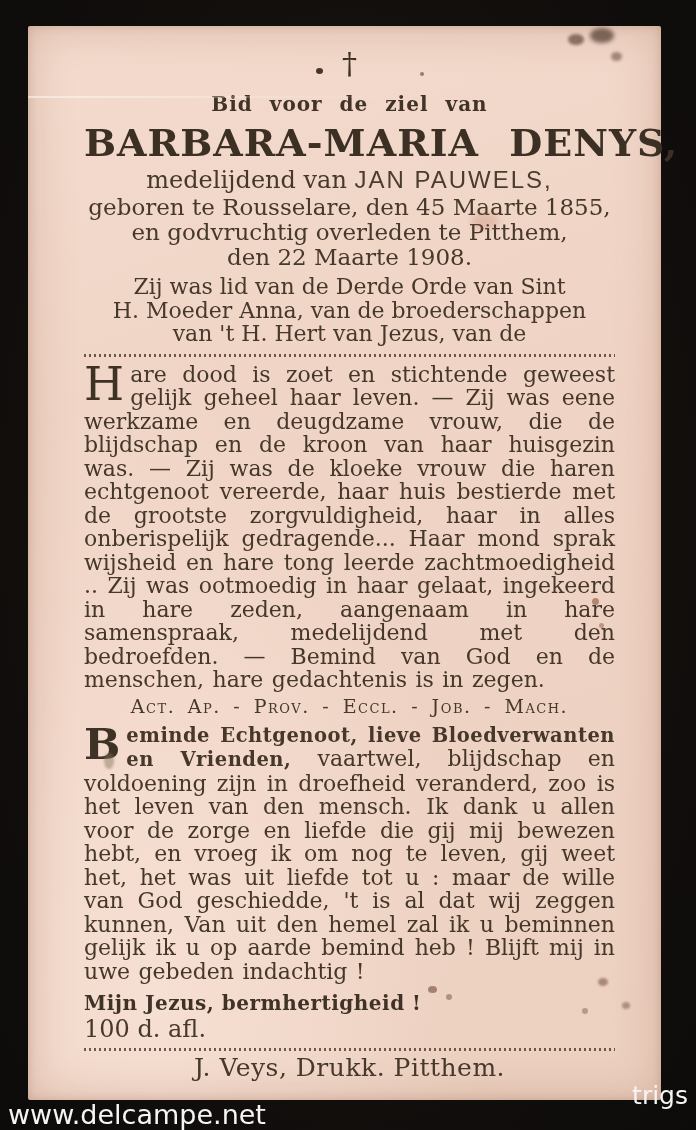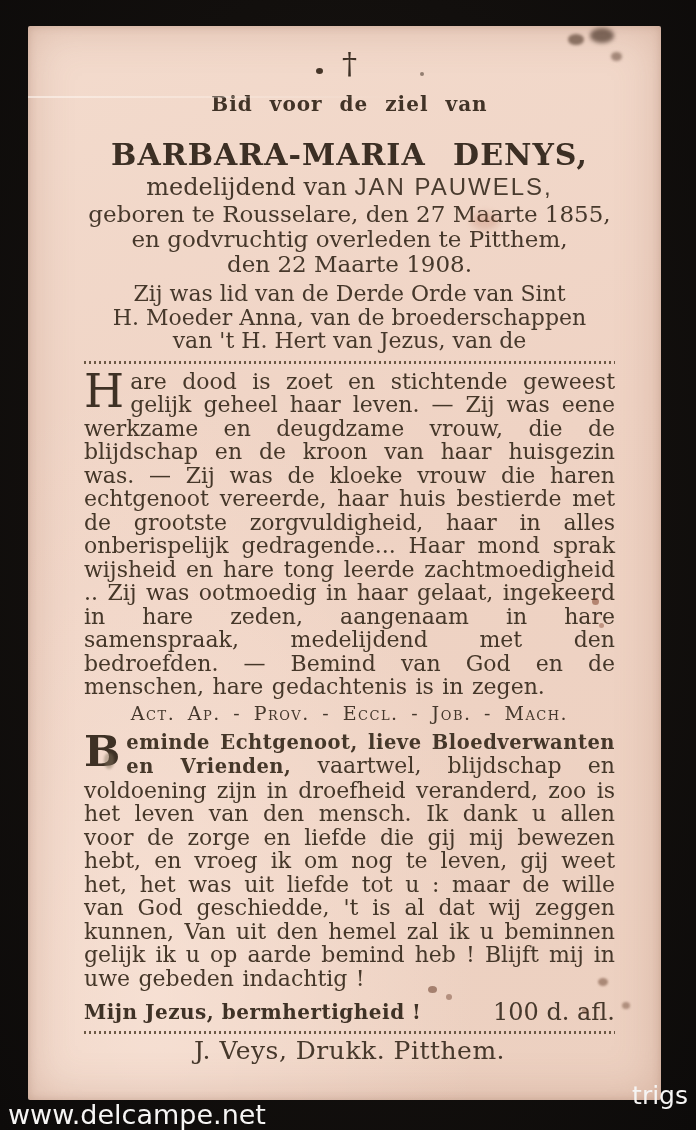--- a/index.html
+++ b/index.html
@@ -50,23 +50,23 @@
   .ink-dot-right {
     position: absolute; left: 336px; top: 28px;
     width: 4px; height: 4px; border-radius: 50%; background: rgba(69,53,40,0.55);
   }
   .invocation {
     margin-top: 8px;
     font-size: 20px; font-weight: bold; letter-spacing: 1px; word-spacing: 9px;
     color: #413327;
   }
   .deceased-name {
-    margin-top: 21px;
-    font-size: 30px; font-weight: bold; letter-spacing: 1px; word-spacing: 16px;
-    white-space: nowrap; color: #3c2f24;
+    margin-top: 4px;
+    font-size: 38px; font-weight: bold; letter-spacing: 1px; word-spacing: 16px;
+    white-space: nowrap; color: #3c2f24; text-align: right;
   }
   .widow-line { margin-top: 5px; font-size: 24px; line-height: 28px; }
   .widow-name { font-weight: bold; font-size: 19px; letter-spacing: 1px; }
   .spouse-line { font-size: 24px; line-height: 30px; }
   .spouse-name {
     font-family: "Liberation Sans", sans-serif;
     font-size: 24px; letter-spacing: 2px; color: #4a3c2f;
   }
   .born-line { font-size: 23px; line-height: 25px; }
   .membership { margin-top: 5px; }
@@ -101,21 +101,21 @@
     margin-top: 3px;
     text-align: center;
     font-size: 19px; font-variant: small-caps;
     letter-spacing: 1.5px; word-spacing: 5px;
     color: #45382c;
   }
 
   
   .prayer-row {
     margin-top: 8px;
-    display: flex; justify-content: space-between; align-items: center;
+    display: flex; justify-content: space-between; align-items: flex-start; flex-direction: column;
   }
   .prayer { font-weight: bold; font-size: 20px; letter-spacing: 0.5px; color: #3f3226; }
   .indulgence { font-size: 24px; }
   .printer-line {
     margin-top: 2px;
     text-align: center; font-size: 25px; letter-spacing: 0.5px;
   }
 
   
   .wm {
@@ -150,21 +150,21 @@
       <span class="ink-dot-left"></span>
       <span class="cross">†</span>
       <span class="ink-dot-right"></span>
     </div>
     <div class="invocation">Bid voor de ziel van</div>
     <div class="deceased-name">BARBARA-MARIA DENYS,</div>
     <div class="spouse-line">
       <span>medelijdend van</span>
       <span class="spouse-name">JAN PAUWELS,</span>
     </div>
-    <div class="born-line">geboren te Rousselare, den 27 Maarte 1855,</div>
+    <div class="born-line">geboren te Rousselare, den 45 Maarte 1855,</div>
     <div class="born-line">en godvruchtig overleden te Pitthem,</div>
     <div class="born-line">den 22 Maarte 1908.</div>
 
     <div class="membership">
       <div class="membership-line">Zij was lid van de Derde Orde van Sint</div>
       <div class="membership-line">H. Moeder Anna, van de broederschappen</div>
       <div class="membership-line">van 't H. Hert van Jezus, van de</div>
     </div>
   </div>
 

